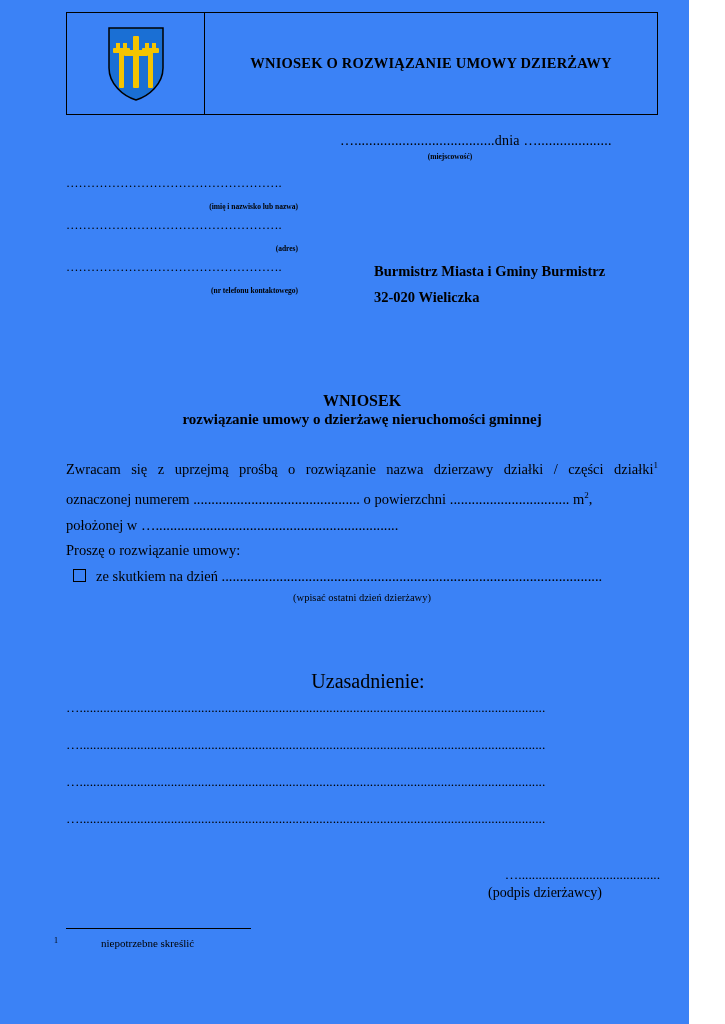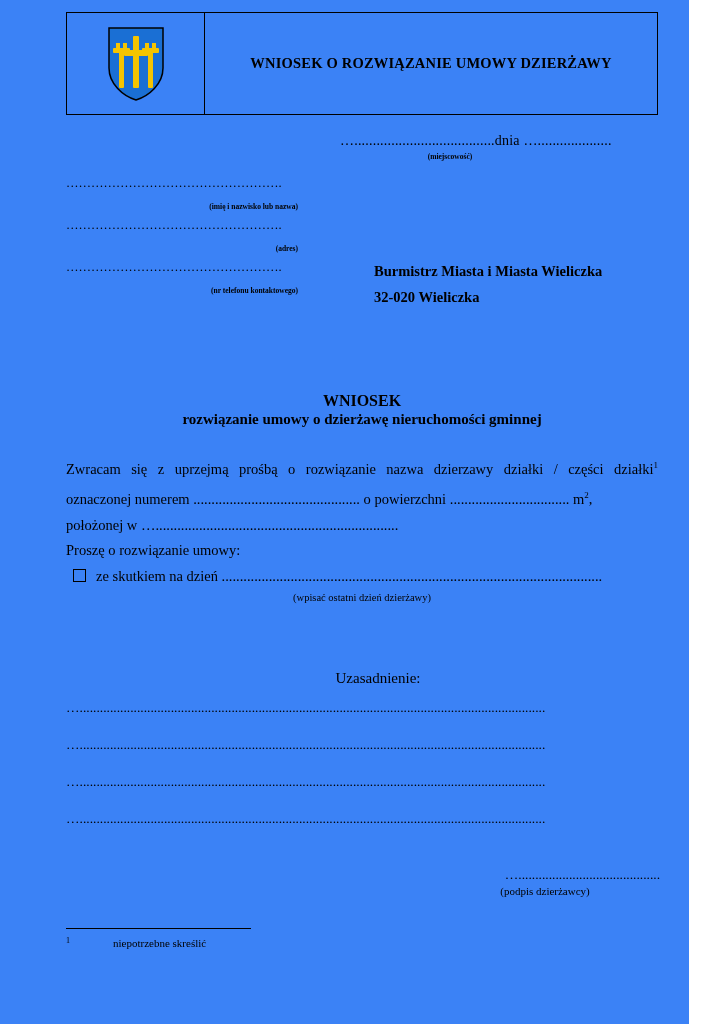--- a/index.html
+++ b/index.html
@@ -175,24 +175,24 @@
   .small-caption {
     position: absolute;
     left: 66px;
     width: 592px;
     text-align: center;
     font-size: 10.5px;
   }
 
   .uzasadnienie {
     position: absolute;
-    left: 82px;
-    width: 592px;
-    text-align: center;
-    font-size: 15px;
+    left: 72px;
+    width: 592px;
+    text-align: center;
+    font-size: 20px;
   }
   .dotline {
     position: absolute;
     left: 66px;
     width: 592px;
     font-size: 13.5px;
     letter-spacing: 0px;
     white-space: nowrap;
     overflow: hidden;
   }
@@ -206,34 +206,34 @@
     text-align: right;
     white-space: nowrap;
     overflow: hidden;
   }
   .sign-caption {
     position: absolute;
     left: 430px;
     top: 885px;
     width: 230px;
     text-align: center;
-    font-size: 11px;
+    font-size: 14px;
   }
 
   
   .fn-rule {
     position: absolute;
     left: 66px;
     top: 928px;
     width: 185px;
     border-top: 1px solid #000;
   }
   .fn-text {
     position: absolute;
-    left: 66px;
+    left: 54px;
     top: 936px;
     font-size: 10px;
   }
   .fn-text .num {
     font-size: 8px;
     vertical-align: super;
   }
   .fn-text .txt {
     margin-left: 43px;
     font-size: 11px;
@@ -281,21 +281,21 @@
   <div class="applicant">
     <div class="dots">…………………………………………….</div>
     <div class="cap">(imię i nazwisko lub nazwa)</div>
     <div class="dots">…………………………………………….</div>
     <div class="cap">(adres)</div>
     <div class="dots">…………………………………………….</div>
     <div class="cap">(nr telefonu kontaktowego)</div>
   </div>
 
   <div class="addressee">
-    <div>Burmistrz Miasta i Miasta Wieliczka</div>
+    <div>Burmistrz Miasta i Gminy Burmistrz</div>
     <div>32-020 Wieliczka</div>
   </div>
 
   <div class="doc-title">WNIOSEK</div>
   <div class="doc-subtitle">rozwiązanie umowy o dzierżawę nieruchomości gminnej</div>
 
   <div class="body-p justify" style="top:450px;">
     <span>Zwracam się z uprzejmą prośbą o rozwiązanie nazwa dzierzawy działki / części działki</span><sup class="fn">1</sup>
   </div>
 

